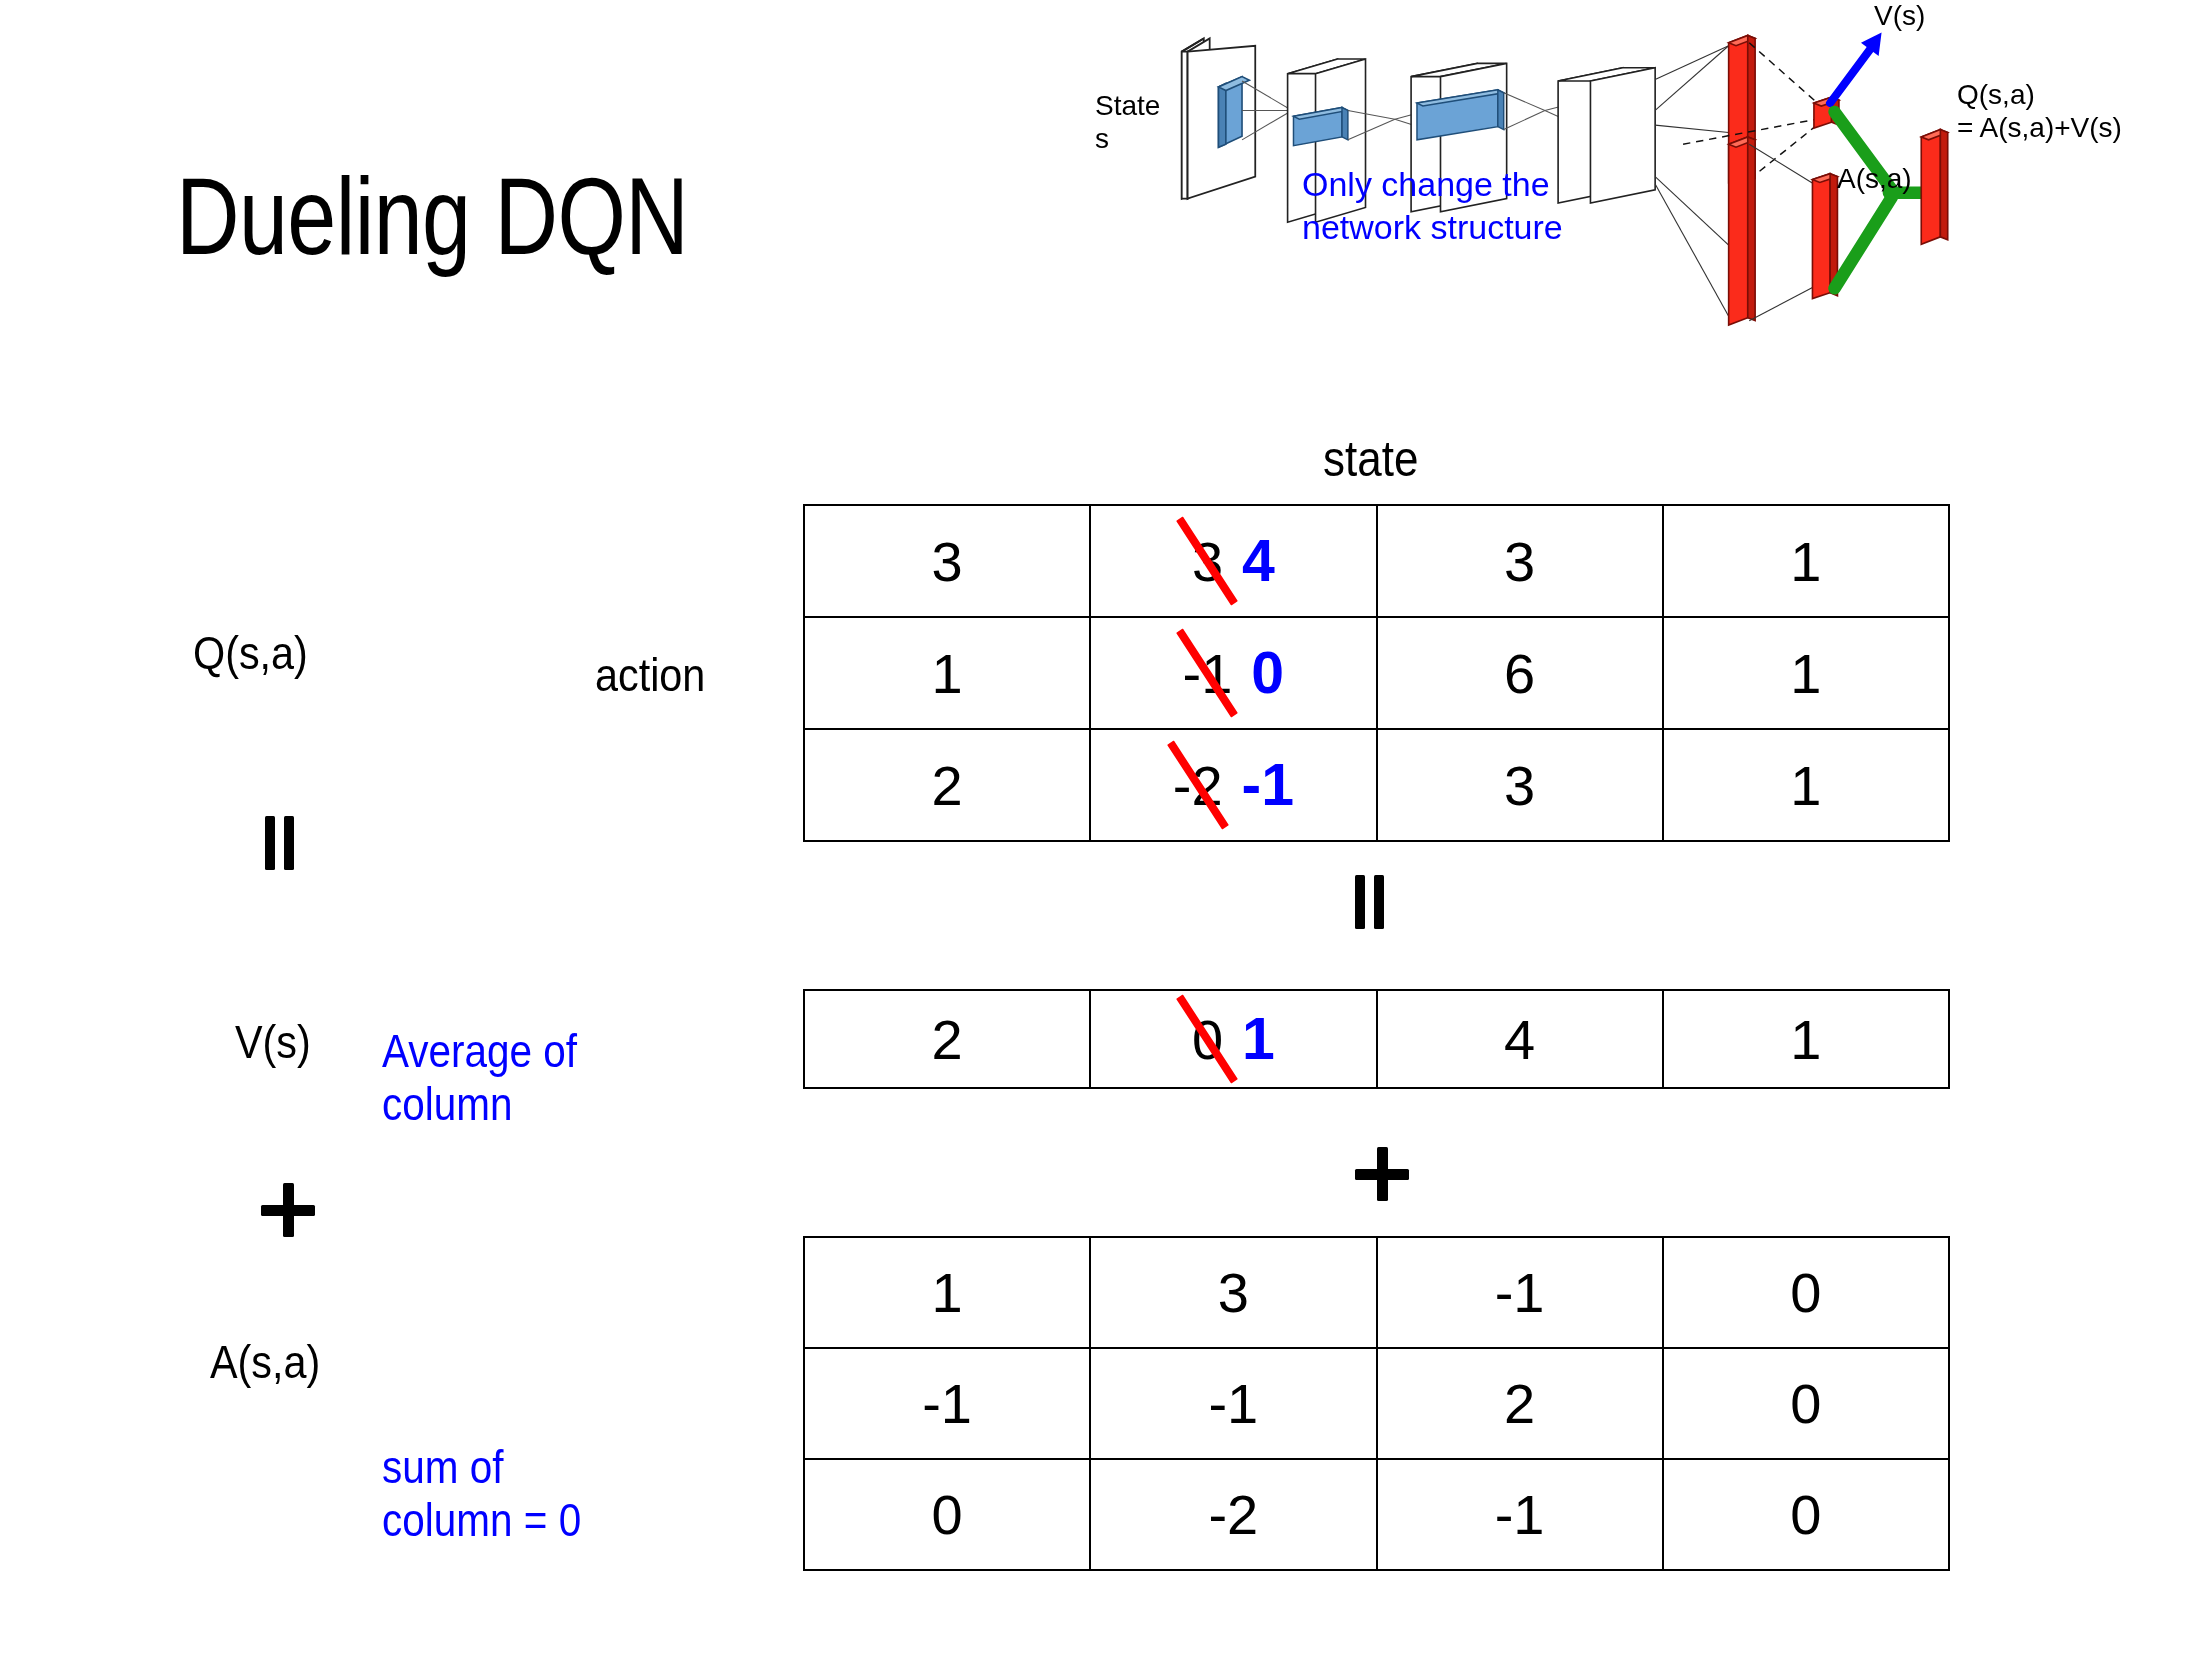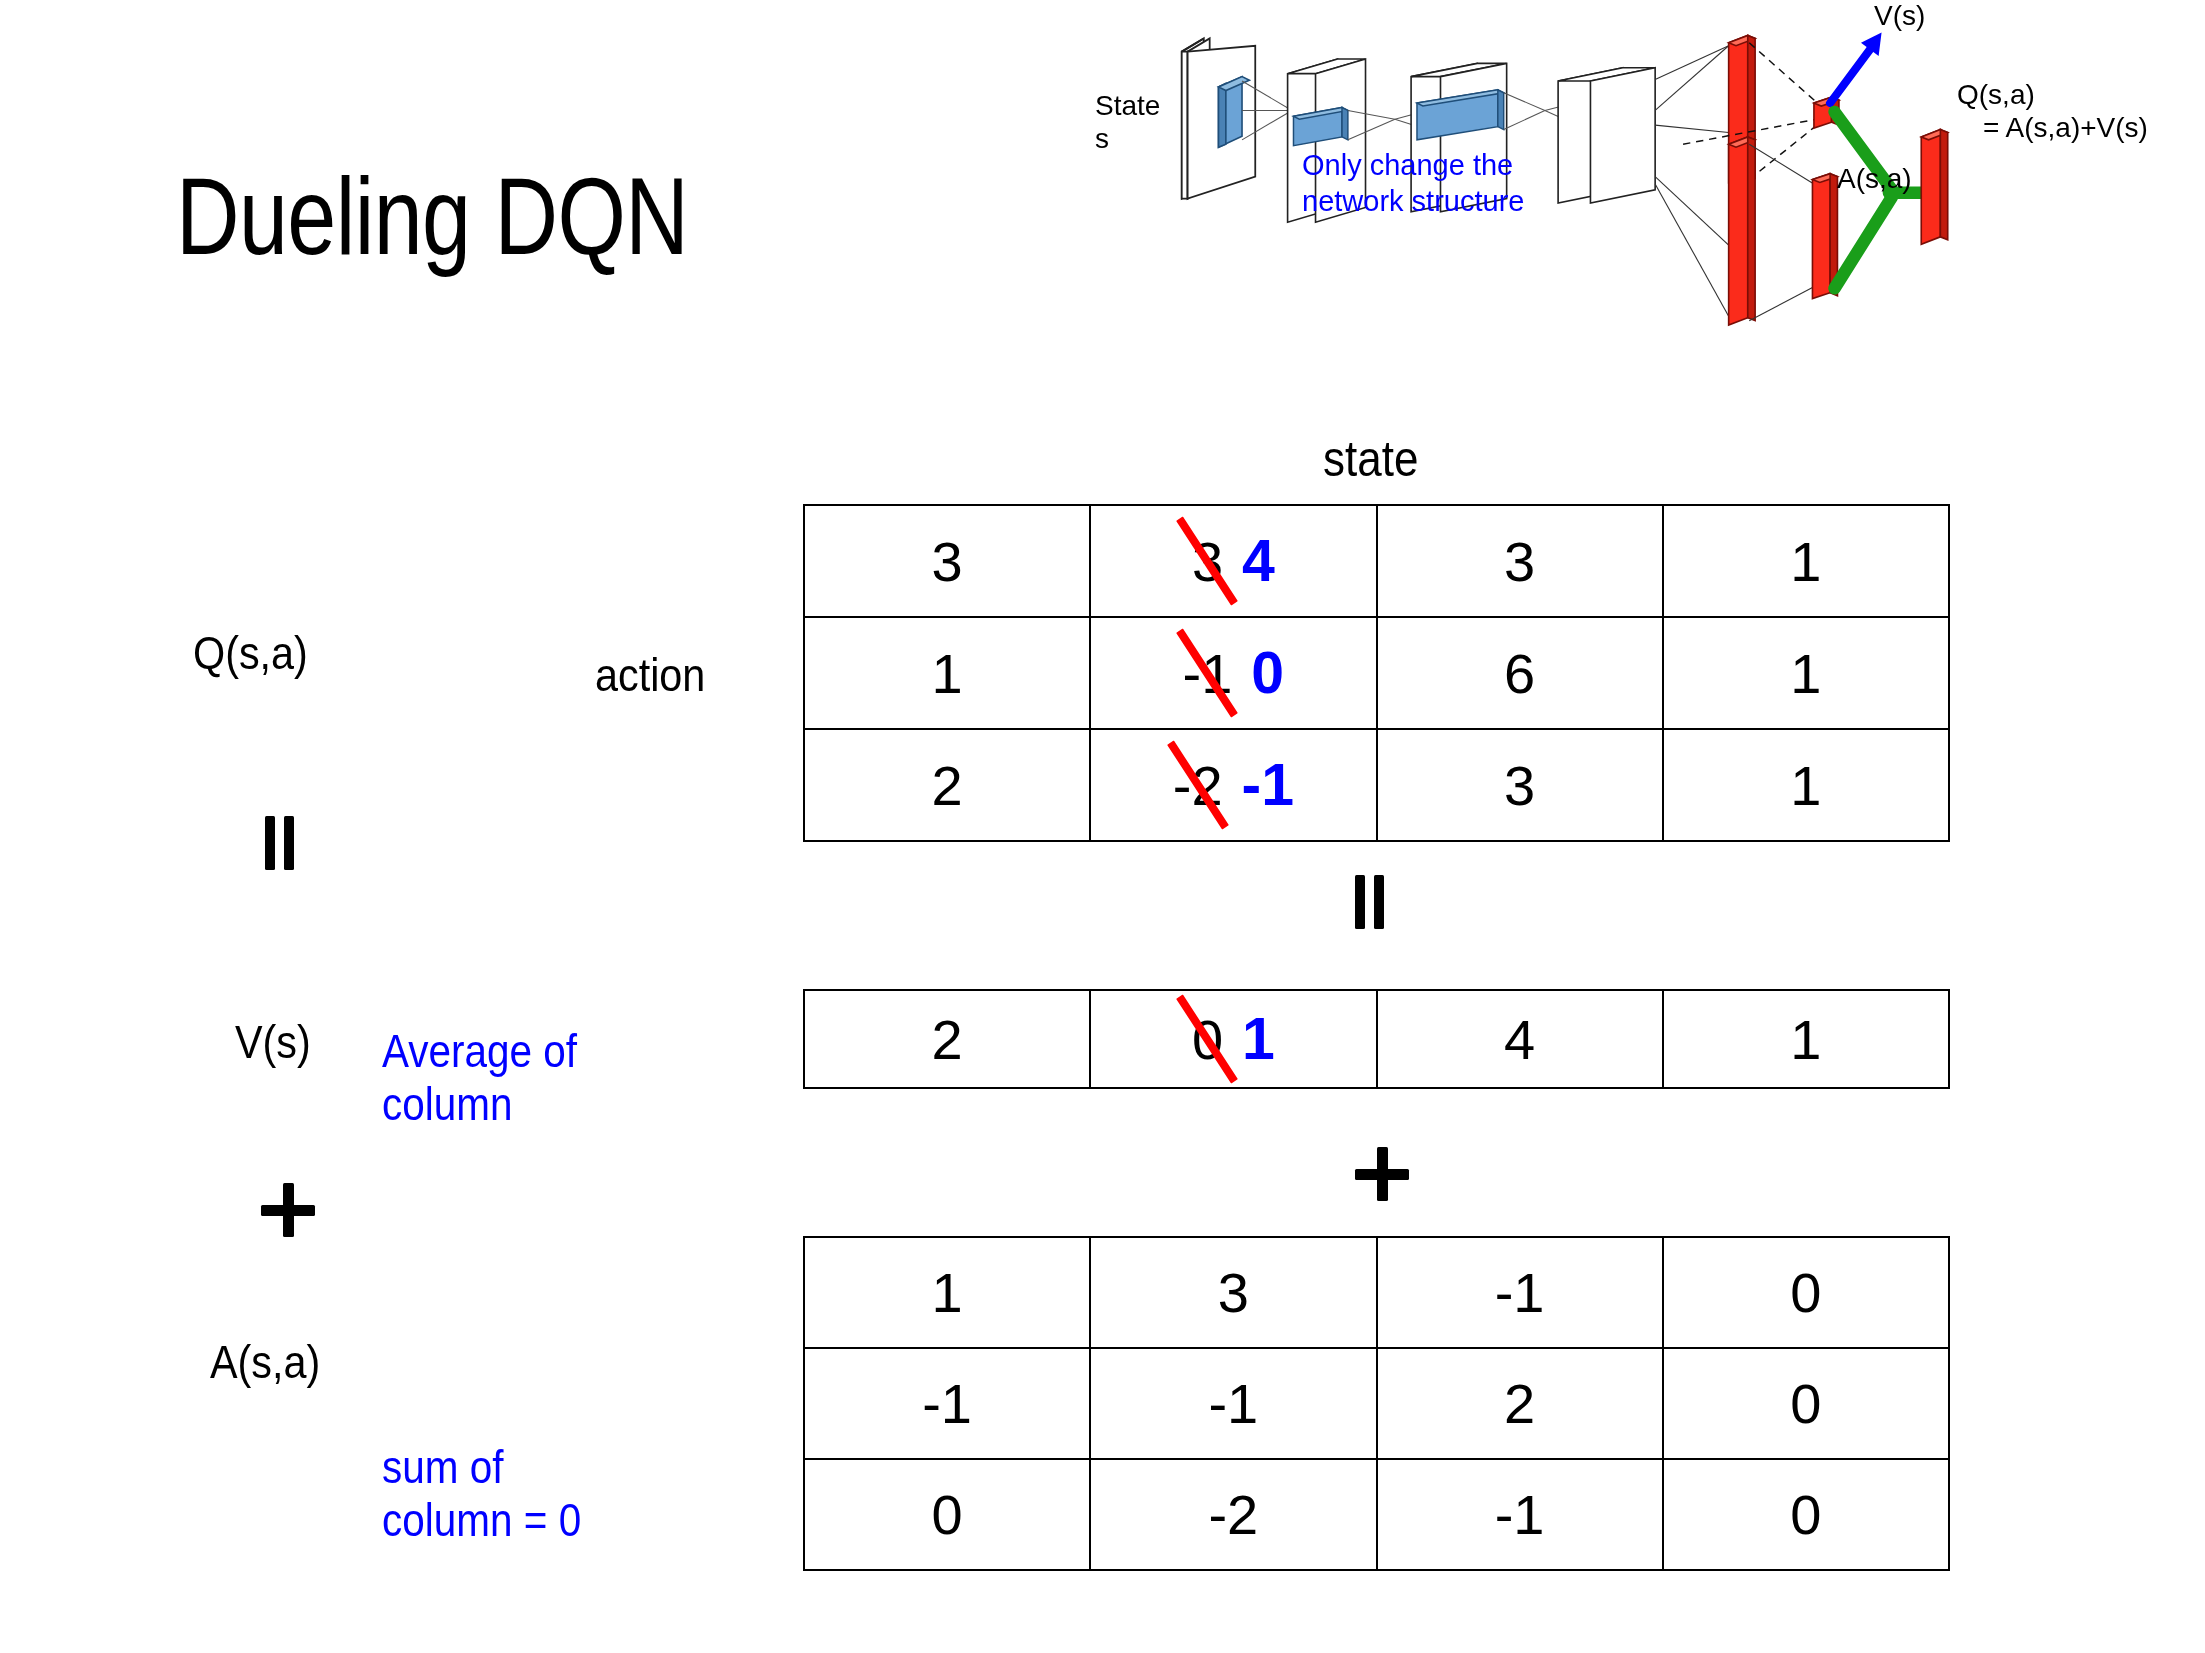--- a/index.html
+++ b/index.html
@@ -58,21 +58,21 @@
     background:#ff0000;
     transform:translate(-50%,-50%) rotate(57deg);
     border-radius:0.7px;
     pointer-events:none;
   }
   .new-val{color:#0000ff;font-weight:bold;font-size:59px;}
 
   
   #netdiagram{left:1095px;top:0px;width:1110px;height:412px;}
   .diag-txt{position:absolute;font-size:28px;white-space:nowrap;}
-  .diag-blue{position:absolute;color:#0000ff;font-size:29px;line-height:1.25;white-space:pre-line;}
+  .diag-blue{position:absolute;color:#0000ff;font-size:34px;line-height:1.25;white-space:pre-line;margin-top:16px;}
 </style>
 </head>
 <body>
 
 <div class="abs" id="slide-title">Dueling DQN</div>
 
 <div class="abs" id="netdiagram">
   <svg width="1110" height="412" viewBox="0 0 1510 560" xmlns="http://www.w3.org/2000/svg">
 
     <g stroke="#222" stroke-width="2.4" fill="#ffffff">
@@ -200,21 +200,21 @@
     </g>
   </svg>
 
   <span class="diag-txt" style="left:0px;top:90px;">State</span>
   <span class="diag-txt" style="left:0px;top:123px;">s</span>
   <span class="diag-blue" style="left:207px;top:147px;">Only change the
 network structure</span>
   <span class="diag-txt" style="left:779px;top:0px;">V(s)</span>
   <span class="diag-txt" style="left:742px;top:163px;">A(s,a)</span>
   <span class="diag-txt" style="left:862px;top:79px;">Q(s,a)</span>
-  <span class="diag-txt" style="left:888px;top:112px;">= A(s,a)+V(s)</span>
+  <span class="diag-txt" style="left:862px;top:112px;">= A(s,a)+V(s)</span>
 </div>
 
 <div class="abs axis-label" style="left:1323px;top:430px;font-size:50px;">state</div>
 
 <div class="abs axis-label" style="left:193px;top:625px;">Q(s,a)</div>
 <div class="abs axis-label" style="left:595px;top:647px;">action</div>
 <div class="abs op-eq" style="left:265px;top:816px;"></div>
 
 <table class="mtable" id="q-table" style="left:803px;top:504px;width:1147px;">
   <tbody>

